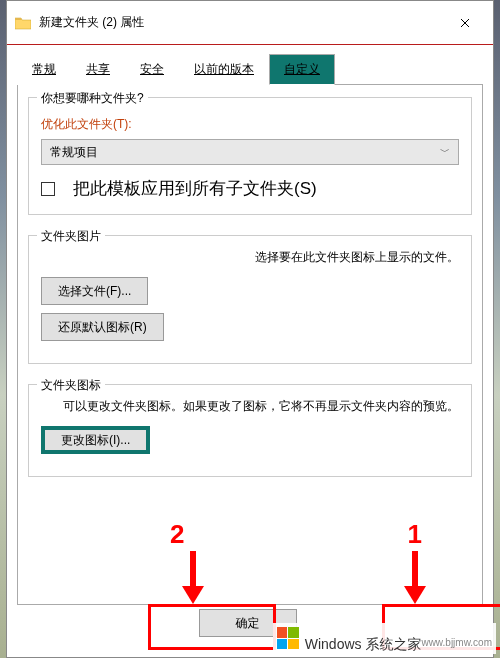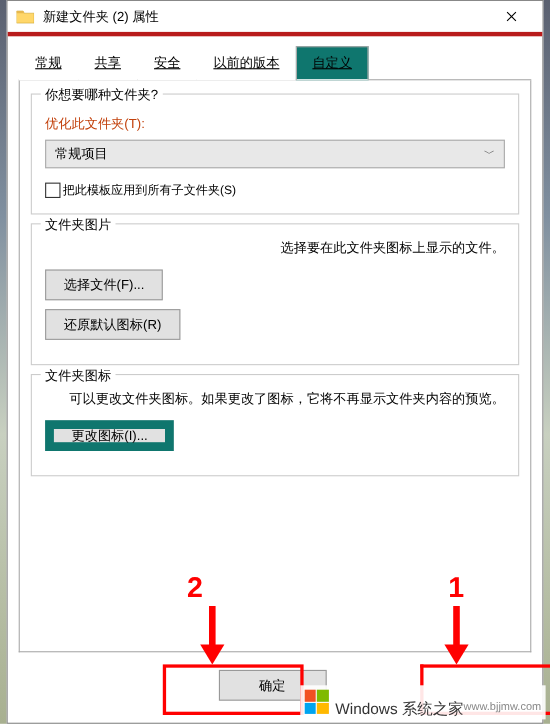--- a/index.html
+++ b/index.html
@@ -18,26 +18,26 @@
     .dialog {
       position: absolute;
       left: 6px;
       top: 0;
       width: 488px;
       height: 658px;
       background: #fff;
       border: 1px solid #888;
     }
     .titlebar {
-      height: 32px;
+      height: 44px;
       display: flex;
       align-items: center;
       padding: 0 8px;
       background: #fff;
-      border-bottom: 4px solid #b91c1c;
+      border-bottom: 1px solid #b91c1c;
     }
     .titlebar .icon-folder {
       width: 16px;
       height: 14px;
       margin-right: 8px;
     }
     .titlebar .title {
       flex: 1;
       font-size: 12px;
       color: #000;
@@ -79,21 +79,21 @@
       margin: 0 10px;
       padding: 12px 10px;
       border: 1px solid #aaa;
       border-top: none;
       height: 520px;
       background: #fff;
     }
     .groupbox {
       border: 1px solid #ccc;
       padding: 12px 12px 14px 12px;
-      margin-bottom: 8px;
+      margin-bottom: 20px;
       position: relative;
     }
     .groupbox-title {
       position: absolute;
       top: -8px;
       left: 8px;
       background: #fff;
       padding: 0 4px;
       font-size: 12px;
       color: #000;
@@ -117,43 +117,43 @@
       cursor: pointer;
       margin-bottom: 12px;
     }
     .dropdown .chevron {
       font-size: 10px;
       color: #555;
     }
     .checkbox-row {
       display: flex;
       align-items: center;
-      font-size: 11px;
-      gap: 2px;
+      font-size: 17px;
+      gap: 18px;
     }
     .checkbox-box {
       width: 14px;
       height: 14px;
       border: 1px solid #333;
       background: #fff;
       cursor: pointer;
     }
     .btn {
       height: 28px;
       border: 1px solid #999;
       background: #e1e1e1;
       font-size: 12px;
       padding: 0 16px;
       cursor: pointer;
       display: inline-flex;
       align-items: center;
       margin-bottom: 8px;
     }
     .btn.highlight {
-      border: 8px solid #0f766e;
+      border: 4px solid #0f766e;
     }
     .desc-text {
       font-size: 12px;
       color: #000;
       line-height: 1.6;
       margin-bottom: 10px;
       text-align: right;
     }
     .bottom-buttons {
       position: absolute;

